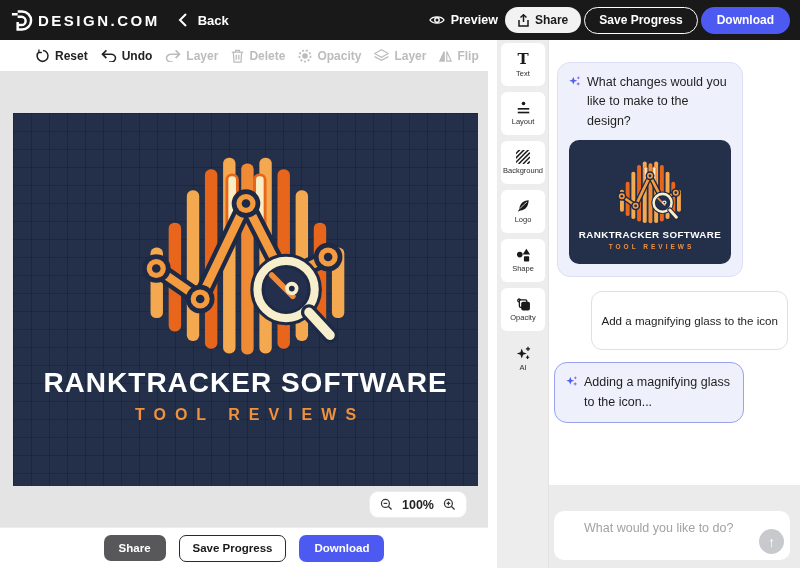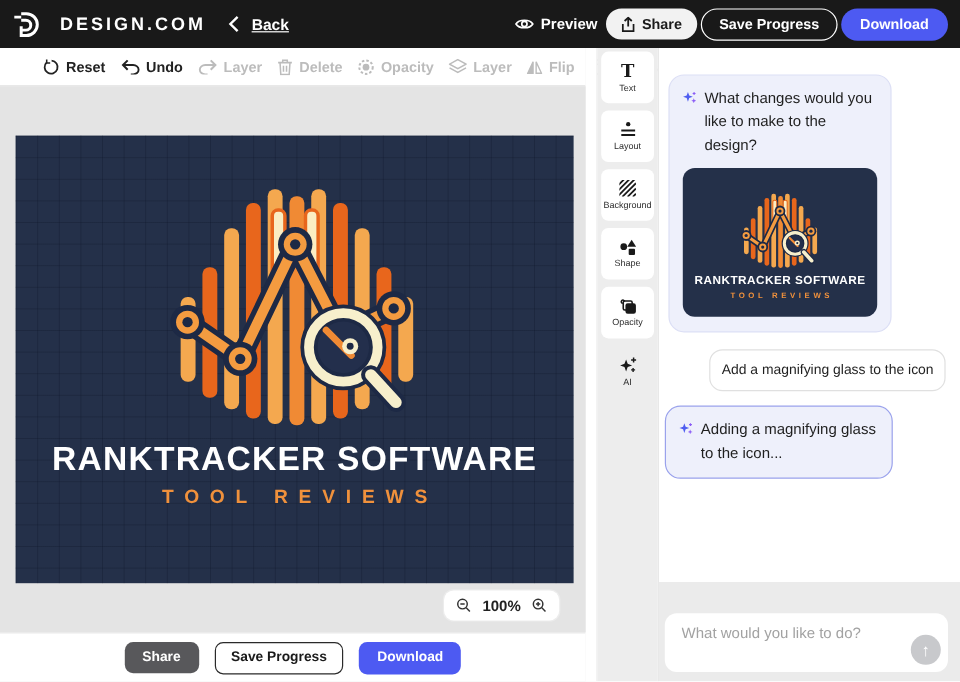--- a/index.html
+++ b/index.html
@@ -3,26 +3,26 @@
 <meta charset="utf-8">
 <style>
   * { margin:0; padding:0; box-sizing:border-box; }
   html,body { background:#fff; }
   body { font-family:"Liberation Sans", sans-serif; }
   .app { position:relative; width:800px; height:568px; overflow:hidden; background:#fff; }
 
   
   .header { position:absolute; top:0; left:0; width:800px; height:40px; background:#191919;
             display:flex; align-items:center; padding:0 10px; color:#fff; }
-  .brand-wrap { display:flex; align-items:center; gap:16px; }
+  .brand-wrap { display:flex; align-items:center; gap:4px; }
   .brand-logo { width:24px; height:24px; display:flex; align-items:center; }
   .brand-name { font-size:15px; font-weight:bold; letter-spacing:2.5px; color:#fff; }
   .back-wrap { display:flex; align-items:center; gap:10px; margin-left:18px; }
   .back-chevron { width:10px; height:14px; }
-  .back-label { font-size:13px; font-weight:bold; color:#fff;text-decoration:underline; }
+  .back-label { font-size:13px; font-weight:bold; color:#fff; }
   .header-right { margin-left:auto; display:flex; align-items:center; gap:3px; }
   .preview-wrap { display:flex; align-items:center; gap:6px; margin-right:4px; cursor:pointer; }
   .preview-label { font-size:12.5px; font-weight:600; color:#fff; }
   .btn { border:none; cursor:pointer; font-family:inherit; display:inline-flex; align-items:center; justify-content:center; gap:6px; }
   .btn-share-top { background:#f2f2f2; color:#1a1a1a; height:26px; padding:0 13px; border-radius:15px; font-size:12px; font-weight:bold; }
   .btn-saveprog-top { background:transparent; color:#fff; height:27px; padding:0 14px; border-radius:15px; border:1.5px solid #fff; font-size:12px; font-weight:bold; }
   .btn-download-top { background:#4d5af2; color:#fff; height:27px; padding:0 16px; border-radius:15px; font-size:12px; font-weight:bold; }
 
   
   .main { position:absolute; top:40px; left:0; width:800px; height:528px; display:flex; }
@@ -73,28 +73,28 @@
   .bubble-ai { background:#eef0fb; border:1px solid #dcdff5; border-radius:13px; padding:10px 10px; width:186px; }
   .bubble-ai.hl { border:1px solid #9aa2ec; width:190px; margin-left:-3px; }
   .ai-row { display:flex; gap:6px; }
   .ai-row svg { flex:0 0 auto; margin-top:2px; }
   .ai-text { font-size:12.5px; line-height:1.55; color:#1f1f1f; }
   .preview-card { margin:9px auto 2px auto; width:162px; height:124px; background:#243049; border-radius:10px;
                   display:flex; flex-direction:column; align-items:center; justify-content:center; }
   .logo-icon-mini { width:66px; height:71px; }
   .logo-title-mini { margin-top:4px; color:#fff; font-weight:800; font-size:9.8px; letter-spacing:.4px; white-space:nowrap; }
   .logo-sub-mini { margin-top:3px; color:#f0913c; font-weight:800; font-size:6.5px; letter-spacing:3px; padding-left:3px; white-space:nowrap; }
-  .bubble-user { background:#fff; border:1px solid #e0e0e0; border-radius:11px; padding:10px 9px; font-size:11.6px; color:#1f1f1f;
+  .bubble-user { background:#fff; border:1px solid #e0e0e0; border-radius:11px; padding:22px 9px; font-size:11.6px; color:#1f1f1f;
                  white-space:nowrap; float:right; margin-top:14px; margin-right:4px; }
   .clearfix { clear:both; }
   .bubble-ai.second { margin-top:12px; }
 
   .chat-input-area { position:absolute; left:0; right:0; bottom:0; height:83px; background:#ebebeb; }
   .chat-input-box { position:absolute; left:5px; right:10px; top:26px; height:49px; background:#fff; border-radius:10px; }
-  .chat-input { position:absolute; left:14px; top:10px; right:40px; border:none; outline:none; font-family:inherit;
+  .chat-input { position:absolute; left:30px; top:10px; right:40px; border:none; outline:none; font-family:inherit;
                 font-size:12.5px; color:#333; background:transparent; }
   .chat-input::placeholder { color:#a2a2a2; }
   .send-btn { position:absolute; right:6px; bottom:6px; width:25px; height:25px; border-radius:50%; background:#c8c9cc;
               display:flex; align-items:center; justify-content:center; cursor:pointer; }
   .send-arrow { color:#fff; font-size:14px; line-height:14px; font-weight:bold; }
 </style>
 </head>
 <body>
 
 <svg width="0" height="0" style="position:absolute">
@@ -322,20 +322,27 @@
               <path d="M-2 11 L11 -2"></path>
               <path d="M-2 16 L16 -2"></path>
               <path d="M3 16 L16 3"></path>
               <path d="M8 16 L16 8"></path>
               <path d="M13 16 L16 13"></path>
             </g>
           </svg>
         <span class="s-label">Background</span>
       </div>
       <div class="side-item">
+        <svg width="14" height="14" viewBox="0 0 16 16">
+            <path d="M14.5 1.5 C8 1.5 4.5 5.5 3.8 11.5 L2 14.5 L5 13 C11 13 14 8.5 14.5 1.5 Z" fill="#1a1a1a"></path>
+            <path d="M4.5 11 C7 8 10 5.5 12.5 3.5" stroke="#fff" stroke-width=".9" fill="none"></path>
+          </svg>
+        <span class="s-label">Logo</span>
+      </div>
+      <div class="side-item">
         <svg width="15" height="14" viewBox="0 0 18 17">
             <circle cx="4.5" cy="8" r="3.4" fill="#1a1a1a"></circle>
             <path d="M12.5 1 L17 8 h-9 Z" fill="#1a1a1a"></path>
             <rect x="9.5" y="10" width="6.4" height="6.4" rx="1" fill="#1a1a1a"></rect>
           </svg>
         <span class="s-label">Shape</span>
       </div>
       <div class="side-item">
         <svg width="15" height="14" viewBox="0 0 18 17" fill="none" stroke="#1a1a1a" stroke-width="1.6">
             <path d="M3.5 6 C2 5.5 1.5 4 2.5 3 C3.5 2 5 2.5 5.5 4"></path>

